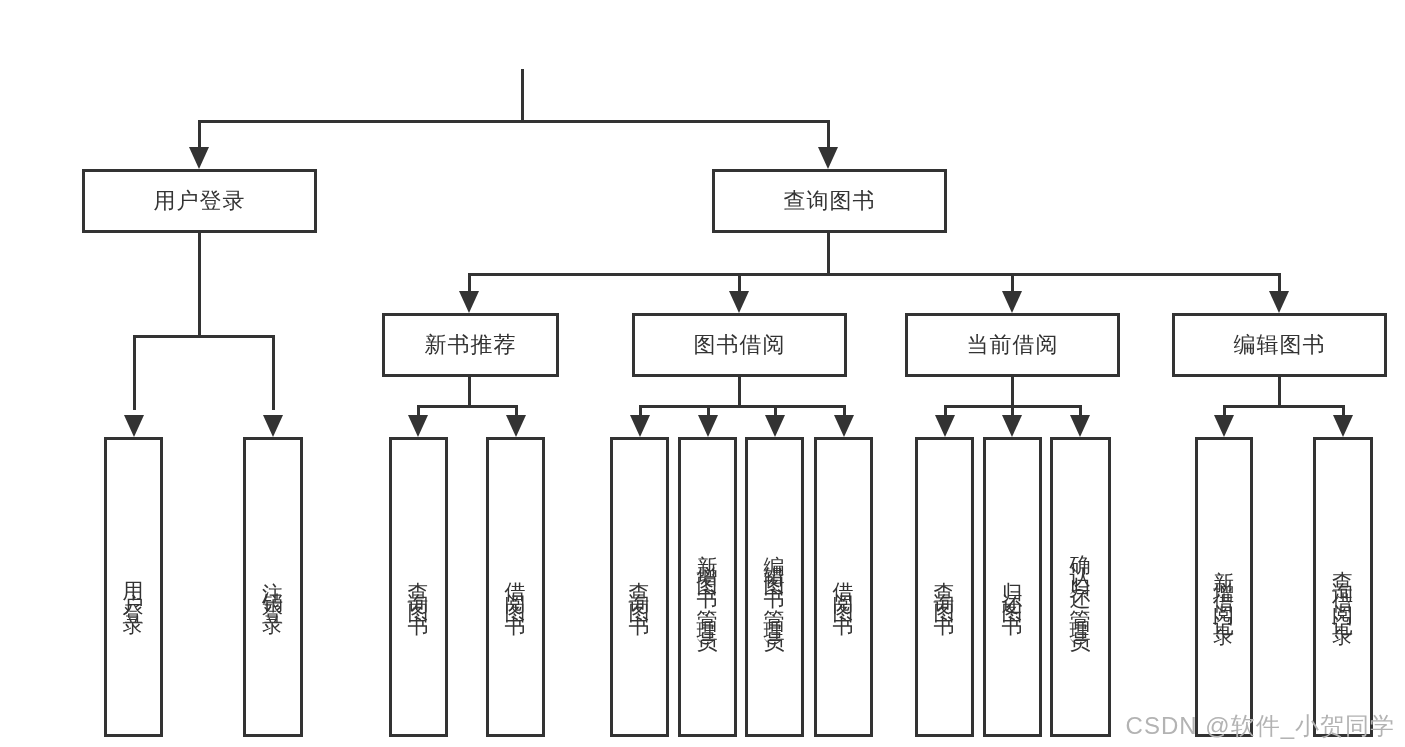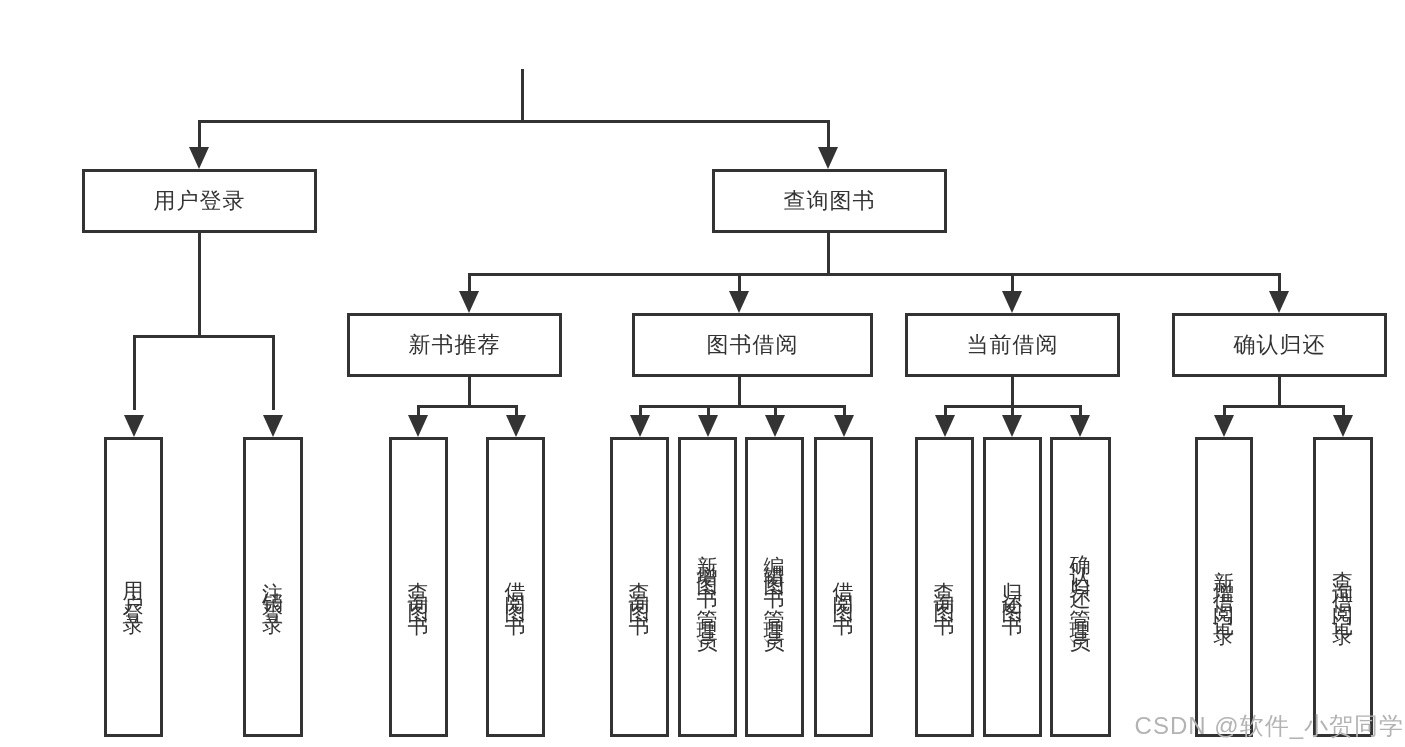--- a/index.html
+++ b/index.html
@@ -22,21 +22,21 @@
     letter-spacing:11px;line-height:1;color:var(--text,#333);white-space:nowrap;
   }
   .vl{position:absolute;width:3px;background:var(--line,#333);}
   .hl{position:absolute;height:3px;background:var(--line,#333);}
   .ar{
     position:absolute;width:0;height:0;
     border-left:10px solid transparent;border-right:10px solid transparent;
     border-top:22px solid var(--line,#333);
   }
   .watermark{
-    position:absolute;right:1px;bottom:5px;font-size:24px;
+    position:absolute;right:10px;bottom:5px;font-size:24px;
     color:var(--watermark,#b3b3b3);letter-spacing:1px;z-index:5;margin-left:30px;
   }
 </style>
 </head>
 <body>
 
 <div class="canvas">
 
   <div class="vl" style="left:521px;top:69px;height:51px"></div>
   <div class="hl" style="left:198px;top:120px;width:632px"></div>
@@ -98,31 +98,31 @@
   <div class="ar" style="left:1333px;top:415px"></div>
 
 
   <div class="node" style="left:82px;top:169px;width:235px;height:64px">
     <span>用户登录</span>
   </div>
   <div class="node" style="left:712px;top:169px;width:235px;height:64px">
     <span>查询图书</span>
   </div>
 
-  <div class="node" style="left:347px;top:313px;width:215px;height:64px">
+  <div class="node" style="left:382px;top:313px;width:177px;height:64px">
     <span>新书推荐</span>
   </div>
-  <div class="node" style="left:632px;top:313px;width:241px;height:64px">
+  <div class="node" style="left:632px;top:313px;width:215px;height:64px">
     <span>图书借阅</span>
   </div>
   <div class="node" style="left:905px;top:313px;width:215px;height:64px">
     <span>当前借阅</span>
   </div>
   <div class="node" style="left:1172px;top:313px;width:215px;height:64px">
-    <span>确认归还</span>
+    <span>编辑图书</span>
   </div>
 
   <div class="leaf" style="left:104px;width:59px">
     <span class="vtext">用户登录</span>
   </div>
   <div class="leaf" style="left:243px;width:60px">
     <span class="vtext">注销登录</span>
   </div>
 
   <div class="leaf" style="left:389px;width:59px">

